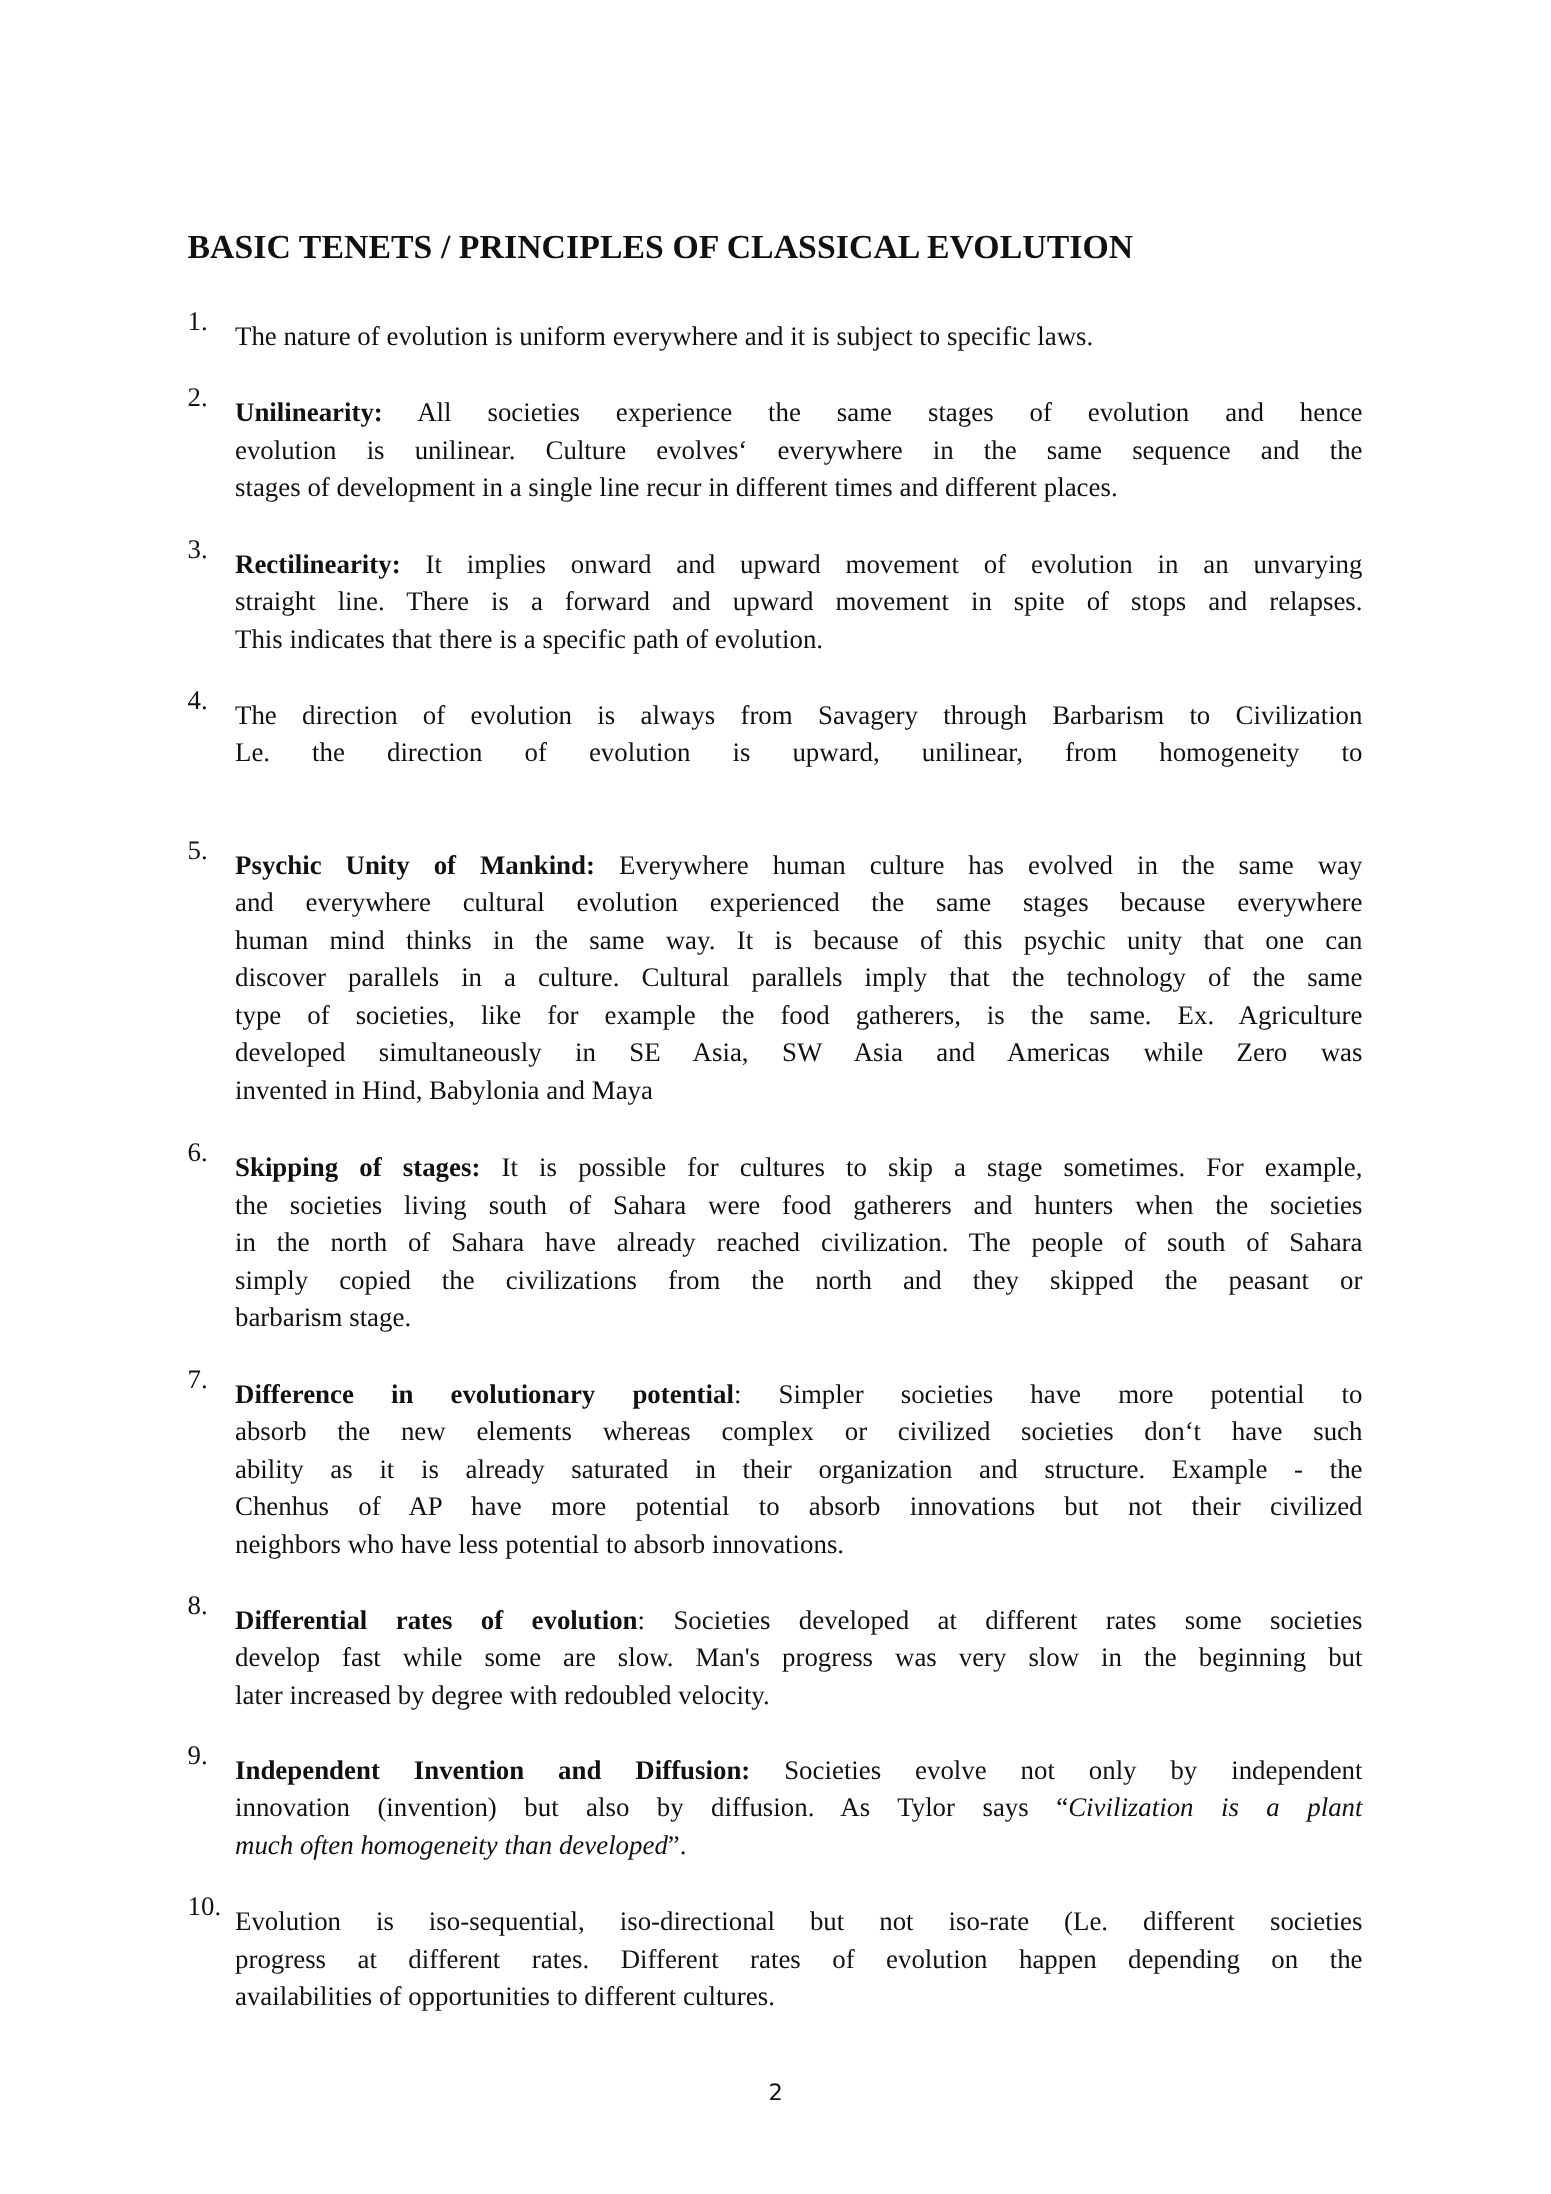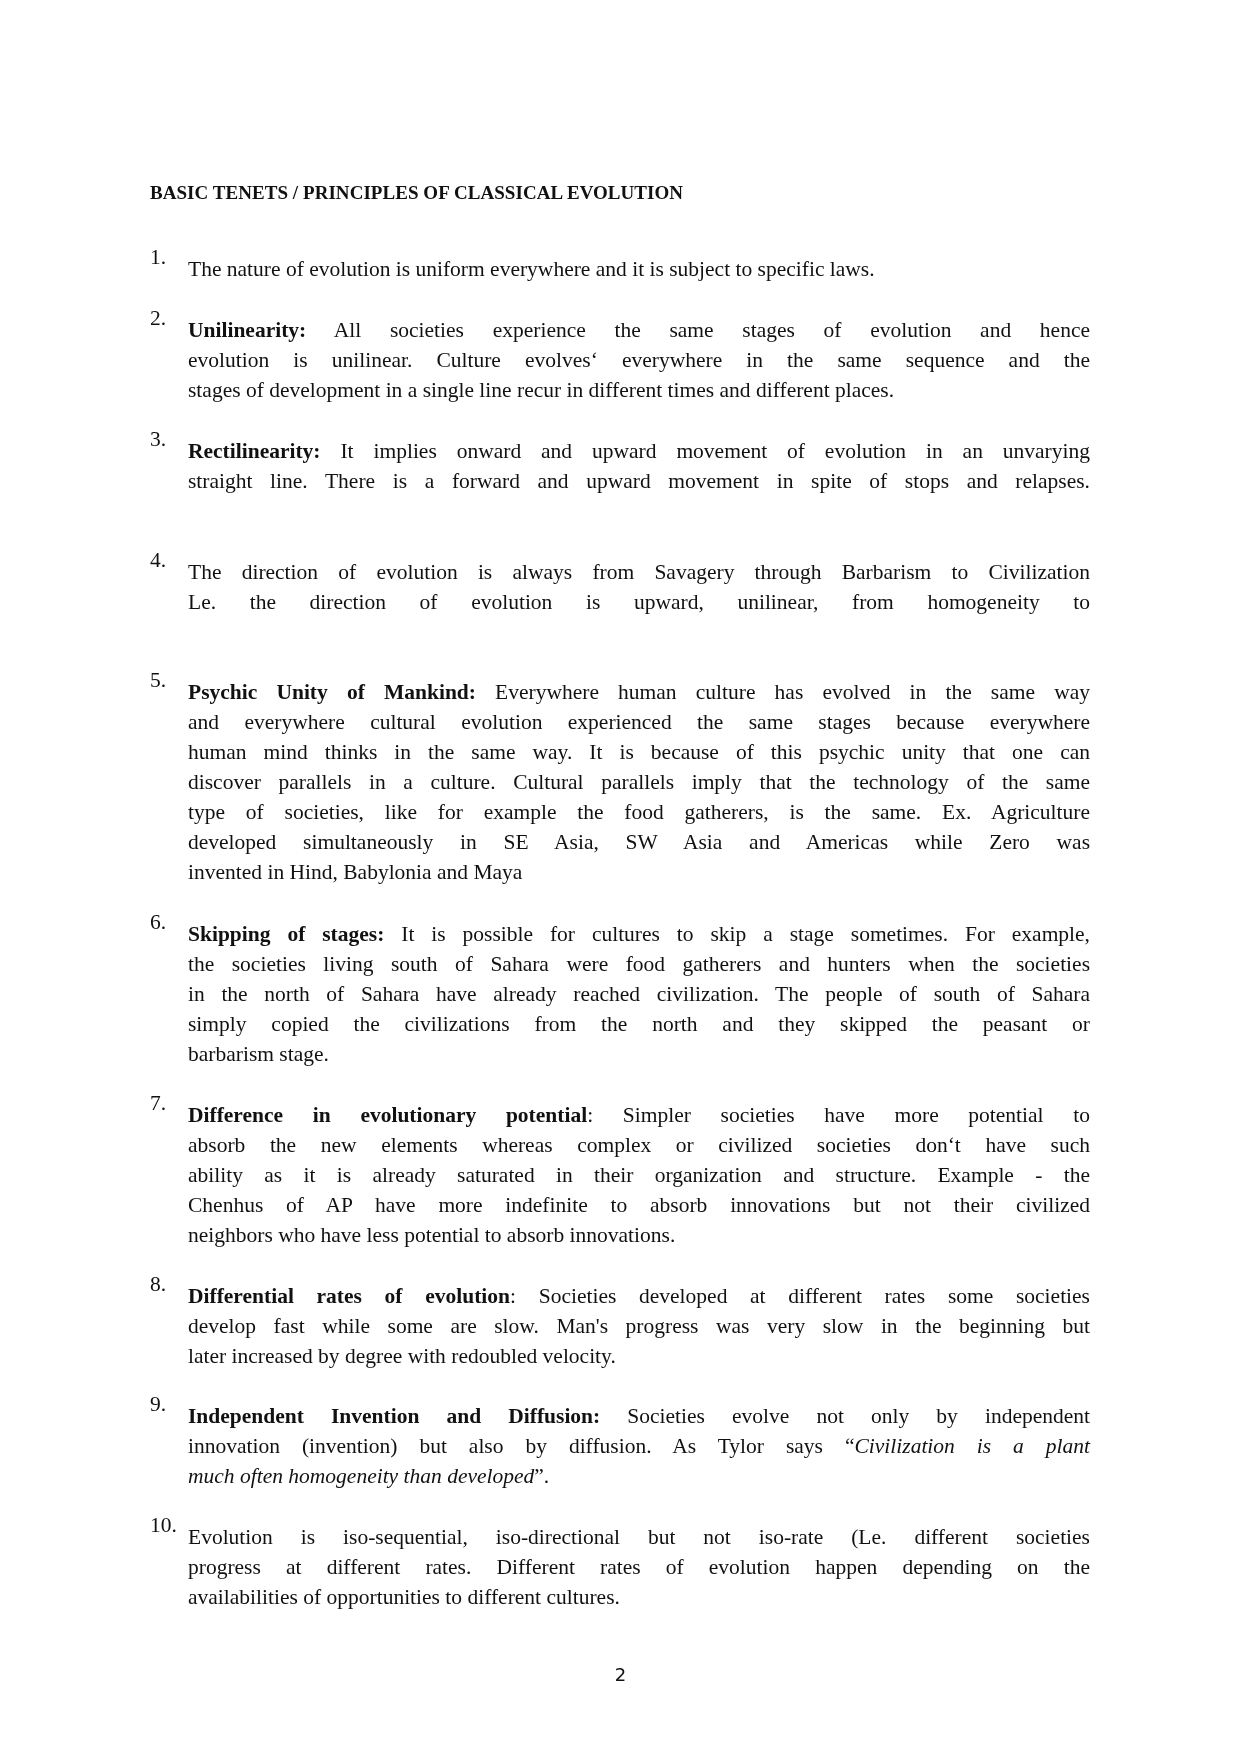--- a/index.html
+++ b/index.html
@@ -1,19 +1,19 @@
 <!DOCTYPE html>
 <html><head>
 <meta charset="utf-8">
 <style>
   html, body { margin: 0; padding: 0; background: #ffffff; }
   body { width: 1241px; height: 1755px; position: relative; overflow: hidden;
          font-family: "Liberation Serif", serif; color: #111111; }
   .page { position: absolute; left: 0; top: 0; width: 1241px; height: 1755px; background: #fff; }
-  .title { position: absolute; left: 150px; top: 182px; font-weight: bold; font-size: 19px;
+  .title { position: absolute; left: 150px; top: 182px; font-weight: bold; font-size: 27px;
            white-space: nowrap; letter-spacing: 0.05px; }
   .item { position: absolute; left: 150px; width: 940px; font-size: 21.5px; }
   .item .num { position: absolute; left: 0; top: 0; line-height: 30px; }
   .item .body { margin-left: 38px; width: 902px; margin-top: 12px; }
   .line { display: block; height: 30px; line-height: 30px; text-align: justify; text-align-last: justify; white-space: nowrap; }
   .line.just { white-space: normal; }
   .line.last { text-align-last: left; }
   .line b { font-weight: bold; }
   .line i { }
   .pagenum { position: absolute; left: 0; width: 1241px; text-align: center; top: 1664px;
@@ -37,20 +37,21 @@
           <span class="line just"><b>Unilinearity:</b><span> All societies experience the same stages of evolution and hence</span></span>
           <span class="line just"><span>evolution is unilinear. Culture evolves‘ everywhere in the same sequence and the</span></span>
           <span class="line last"><span>stages of development in a single line recur in different times and different places.</span></span>
         </div>
       </div>
       <div class="item" style="top: 424px;">
         <span class="num">3.</span>
         <div class="body">
           <span class="line just"><b>Rectilinearity:</b><span> It implies onward and upward movement of evolution in an unvarying</span></span>
           <span class="line just"><span>straight line. There is a forward and upward movement in spite of stops and relapses.</span></span>
+          <span class="line last"><span>This indicates that there is a specific path of evolution.</span></span>
         </div>
       </div>
       <div class="item" style="top: 545px;">
         <span class="num">4.</span>
         <div class="body">
           <span class="line just"><span>The direction of evolution is always from Savagery through Barbarism to Civilization</span></span>
           <span class="line just"><span>Le. the direction of evolution is upward, unilinear, from homogeneity to</span></span>
         </div>
       </div>
       <div class="item" style="top: 665px;">
@@ -74,21 +75,21 @@
           <span class="line just"><span>simply copied the civilizations from the north and they skipped the peasant or</span></span>
           <span class="line last"><span>barbarism stage.</span></span>
         </div>
       </div>
       <div class="item" style="top: 1088px;">
         <span class="num">7.</span>
         <div class="body">
           <span class="line just"><b>Difference in evolutionary potential</b><span>: Simpler societies have more potential to</span></span>
           <span class="line just"><span>absorb the new elements whereas complex or civilized societies don‘t have such</span></span>
           <span class="line just"><span>ability as it is already saturated in their organization and structure. Example - the</span></span>
-          <span class="line just"><span>Chenhus of AP have more indefinite to absorb innovations but not their civilized</span></span>
+          <span class="line just"><span>Chenhus of AP have more potential to absorb innovations but not their civilized</span></span>
           <span class="line last"><span>neighbors who have less potential to absorb innovations.</span></span>
         </div>
       </div>
       <div class="item" style="top: 1269px;">
         <span class="num">8.</span>
         <div class="body">
           <span class="line just"><b>Differential rates of evolution</b><span>: Societies developed at different rates some societies</span></span>
           <span class="line just"><span>develop fast while some are slow. Man's progress was very slow in the beginning but</span></span>
           <span class="line last"><span>later increased by degree with redoubled velocity.</span></span>
         </div>

